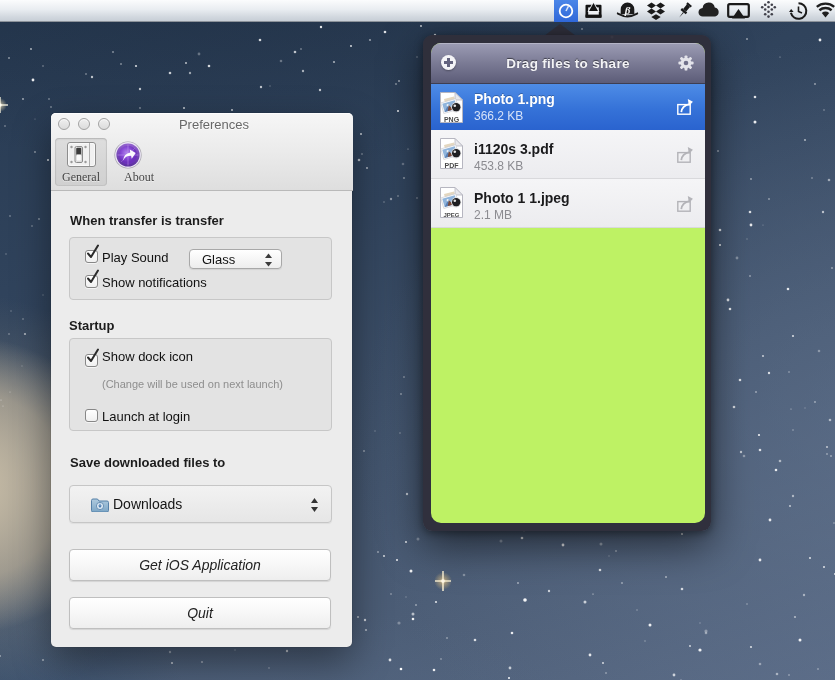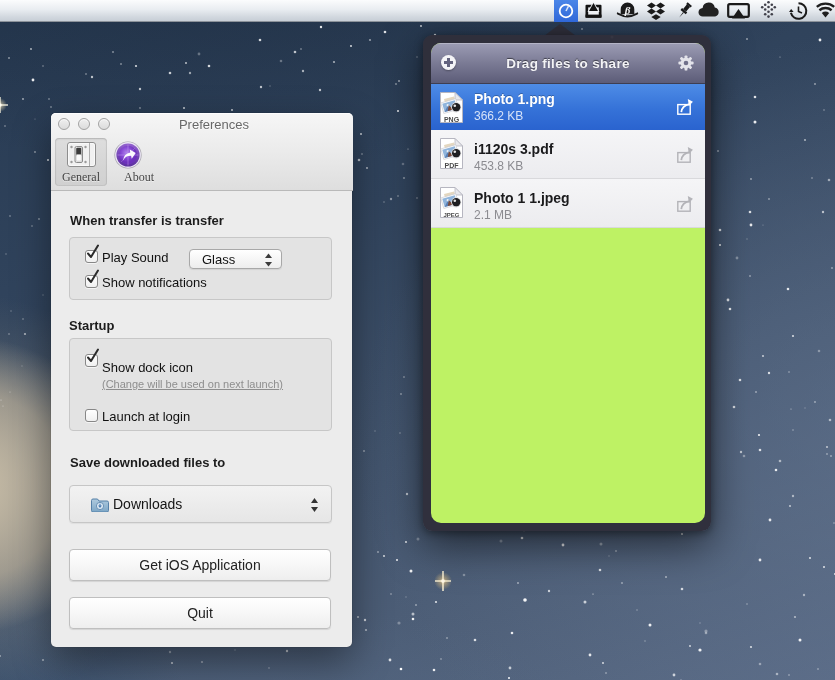--- a/index.html
+++ b/index.html
@@ -70,21 +70,21 @@
 .cblabel { font-size:13px; color:#111; }
 .note { font-size:11px; color:#8e8e8e; }
 #glass { left:130px; top:136px; width:93px; height:20px; border-radius:4px;
   background:linear-gradient(#ffffff,#ededed); border:1px solid #a8a8a8; box-shadow:0 1px 1px rgba(0,0,0,0.08);margin-left:8px; }
 #glass .gt { position:absolute; left:12px; top:2px; font-size:13px; color:#111; }
 #bigpopup { left:18px; top:372px; width:263px; height:38px; border-radius:4px;
   background:linear-gradient(#f2f2f2,#e6e6e6); border:1px solid #c6c6c6; box-shadow:0 1px 1px rgba(0,0,0,0.06); }
 #bigpopup .bt { position:absolute; left:43px; top:10px; font-size:14px; color:#141414; }
 .pbtn { left:18px; width:262px; height:32px; border-radius:4px;
   background:linear-gradient(#ffffff 0%, #f7f7f7 50%, #eeeeee 100%); border:1px solid #bfbfbf;
-  box-shadow:0 1px 1px rgba(0,0,0,0.1); text-align:center; font-size:14px; color:#222; }
+  box-shadow:0 1px 1px rgba(0,0,0,0.1); text-align:center; font-size:14px; color:#222;font-style:italic; }
 .pbtn span { display:inline-block; margin-top:7px; }
 .updown { position:absolute; }
 </style>
 </head>
 <body>
 <div id="wall"></div>
 <svg id="stars" width="835" height="680" viewBox="0 0 835 680" style="filter:blur(0.45px);">
 <circle cx="396" cy="84" r="1.1" fill="#fff" opacity="0.39"></circle>
 <circle cx="9" cy="58" r="0.8" fill="#fff" opacity="0.79"></circle>
 <circle cx="577" cy="79" r="1.0" fill="#fff" opacity="0.70"></circle>
@@ -428,22 +428,22 @@
       <path d="M2 10.5 L5 14 L12 2.5" fill="none" stroke="#2b2b2b" stroke-width="2" stroke-linecap="round" stroke-linejoin="round"></path>
     </svg>
   <div class="cblabel" style="left:51px; top:162px;">Show notifications</div>
 
   <div class="sec-label" style="left:18px; top:205px;">Startup</div>
   <div class="gbox" style="top:225px; height:93px;"></div>
   <div class="cb" style="left:34px; top:241px;"></div>
   <svg style="left:35px; top:234px;" width="16" height="18" viewBox="0 0 16 18">
       <path d="M2 10.5 L5 14 L12 2.5" fill="none" stroke="#2b2b2b" stroke-width="2" stroke-linecap="round" stroke-linejoin="round"></path>
     </svg>
-  <div class="cblabel" style="left:51px; top:247px;">Show dock icon</div>
-  <div class="note" style="left:51px; top:265px;text-decoration:underline;">(Change will be used on next launch)</div>
+  <div class="cblabel" style="left:51px; top:236px;">Show dock icon</div>
+  <div class="note" style="left:51px; top:265px;">(Change will be used on next launch)</div>
   <div class="cb" style="left:34px; top:296px;"></div>
   <div class="cblabel" style="left:51px; top:296px;">Launch at login</div>
 
   <div class="sec-label" style="left:19px; top:342px;">Save downloaded files to</div>
   <div id="bigpopup">
     <svg style="position:absolute; left:21px; top:11px;" width="18" height="15" viewBox="0 0 18 15">
       <path d="M0.5 3.5 a1.5 1.5 0 0 1 1.5 -1.5 h4.5 l1.5 2 h8 a1.5 1.5 0 0 1 1.5 1.5 v8 a1.5 1.5 0 0 1 -1.5 1.5 h-14 a1.5 1.5 0 0 1 -1.5 -1.5 z" fill="url(#fold)" stroke="#5580a8"></path>
       <circle cx="9" cy="9" r="3.6" fill="#dce9f4" stroke="#5580a8" stroke-width="0.8"></circle>
       <path d="M9 6.8 v3 M7.6 8.5 L9 10.2 L10.4 8.5" fill="none" stroke="#4a7bb0" stroke-width="1.1"></path>
       <defs>

